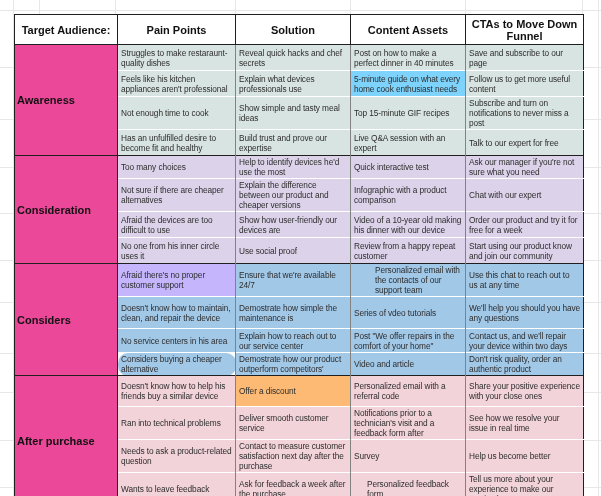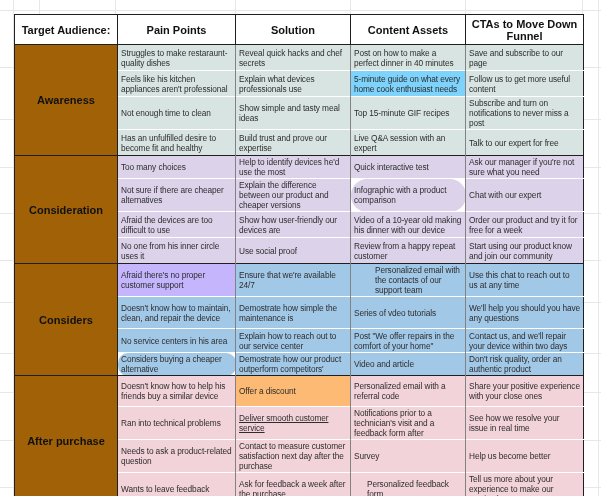--- a/index.html
+++ b/index.html
@@ -24,23 +24,23 @@
   }
   table.funnel th {
     border: 1.5px solid #1f1f1f;
     background: #ffffff;
     font-size: 11px; font-weight: bold; color: #111;
     text-align: center; vertical-align: middle;
     padding: 1px 2px;
     height: 27px;
   }
   td.audience {
-    background: #a16207;
+    background: #ec4899;
     font-size: 11px; font-weight: bold; color: #111;
-    text-align: center; vertical-align: middle;
+    vertical-align: middle;
     border: 1.5px solid #1f1f1f;
     padding: 1px 2px;
   }
   td.cell {
     font-size: 8.3px; line-height: 10px; letter-spacing: -0.1px;
     color: #2d2d2d;
     vertical-align: middle; text-align: left;
     padding: 1px 3px;
     border-left: 1px solid #828282;
     border-top: 1px solid rgba(255,255,255,0.75);
@@ -98,21 +98,21 @@
         <td class="cell" style="background: rgb(216, 228, 225);">Post on how to make a perfect dinner in 40 minutes</td>
         <td class="cell" style="background: rgb(216, 228, 225);">Save and subscribe to our page</td>
       </tr>
       <tr style="height: 26px;">
         <td class="cell" style="background: rgb(216, 228, 225);">Feels like his kitchen appliances aren't professional</td>
         <td class="cell" style="background: rgb(216, 228, 225);">Explain what devices professionals use</td>
         <td class="cell" style="background: #7dd3fc;">5-minute guide on what every home cook enthusiast needs</td>
         <td class="cell" style="background: rgb(216, 228, 225);">Follow us to get more useful content</td>
       </tr>
       <tr style="height: 26px;">
-        <td class="cell" style="background: rgb(216, 228, 225);">Not enough time to clean</td>
+        <td class="cell" style="background: rgb(216, 228, 225);">Not enough time to cook</td>
         <td class="cell" style="background: rgb(216, 228, 225);">Show simple and tasty meal ideas</td>
         <td class="cell" style="background: rgb(216, 228, 225);">Top 15-minute GIF recipes</td>
         <td class="cell" style="background: rgb(216, 228, 225);">Subscribe and turn on notifications to never miss a post</td>
       </tr>
       <tr style="height: 26px;">
         <td class="cell" style="background: rgb(216, 228, 225);">Has an unfulfilled desire to become fit and healthy</td>
         <td class="cell" style="background: rgb(216, 228, 225);">Build trust and prove our expertise</td>
         <td class="cell" style="background: rgb(216, 228, 225);">Live Q&amp;A session with an expert</td>
         <td class="cell" style="background: rgb(216, 228, 225);">Talk to our expert for free</td>
       </tr>
@@ -121,21 +121,21 @@
       <tr class="band-top" style="height: 21px;">
         <td class="audience" rowspan="4">Consideration</td>
         <td class="cell" style="background: rgb(220, 211, 234);">Too many choices</td>
         <td class="cell" style="background: rgb(220, 211, 234);">Help to identify devices he'd use the most</td>
         <td class="cell" style="background: rgb(220, 211, 234);">Quick interactive test</td>
         <td class="cell" style="background: rgb(220, 211, 234);">Ask our manager if you're not sure what you need</td>
       </tr>
       <tr style="height: 32px;">
         <td class="cell" style="background: rgb(220, 211, 234);">Not sure if there are cheaper alternatives</td>
         <td class="cell" style="background: rgb(220, 211, 234);">Explain the difference between our product and cheaper versions</td>
-        <td class="cell" style="background: rgb(220, 211, 234); border-radius: 16px;">Infographic with a product comparison</td>
+        <td class="cell" style="background: rgb(220, 211, 234);">Infographic with a product comparison</td>
         <td class="cell" style="background: rgb(220, 211, 234);">Chat with our expert</td>
       </tr>
       <tr style="height: 26px;">
         <td class="cell" style="background: rgb(220, 211, 234);">Afraid the devices are too difficult to use</td>
         <td class="cell" style="background: rgb(220, 211, 234);">Show how user-friendly our devices are</td>
         <td class="cell" style="background: rgb(220, 211, 234);">Video of a 10-year old making his dinner with our device</td>
         <td class="cell" style="background: rgb(220, 211, 234);">Order our product and try it for free for a week</td>
       </tr>
       <tr style="height: 26px;">
         <td class="cell" style="background: rgb(220, 211, 234);">No one from his inner circle uses it</td>
@@ -174,21 +174,21 @@
     <tbody>
       <tr class="band-top" style="height: 31px;">
         <td class="audience" rowspan="4">After purchase</td>
         <td class="cell" style="background: rgb(242, 211, 218);">Doesn't know how to help his friends buy a similar device</td>
         <td class="cell" style="background: #fdba74; margin-left: 8px;">Offer a discount</td>
         <td class="cell" style="background: rgb(242, 211, 218);">Personalized email with a referral code</td>
         <td class="cell" style="background: rgb(242, 211, 218);">Share your positive experience with your close ones</td>
       </tr>
       <tr style="height: 31px;">
         <td class="cell" style="background: rgb(242, 211, 218);">Ran into technical problems</td>
-        <td class="cell" style="background: rgb(242, 211, 218); text-decoration: underline;">Deliver smooth customer service</td>
+        <td class="cell" style="background: rgb(242, 211, 218);">Deliver smooth customer service</td>
         <td class="cell" style="background: rgb(242, 211, 218);">Notifications prior to a technician's visit and a feedback form after</td>
         <td class="cell" style="background: rgb(242, 211, 218);">See how we resolve your issue in real time</td>
       </tr>
       <tr style="height: 33px; margin-left: 24px;">
         <td class="cell" style="background: rgb(242, 211, 218);">Needs to ask a product-related question</td>
         <td class="cell" style="background: rgb(242, 211, 218);">Contact to measure customer satisfaction next day after the purchase</td>
         <td class="cell" style="background: rgb(242, 211, 218);">Survey</td>
         <td class="cell" style="background: rgb(242, 211, 218);">Help us become better</td>
       </tr>
       <tr style="height: 33px;">

